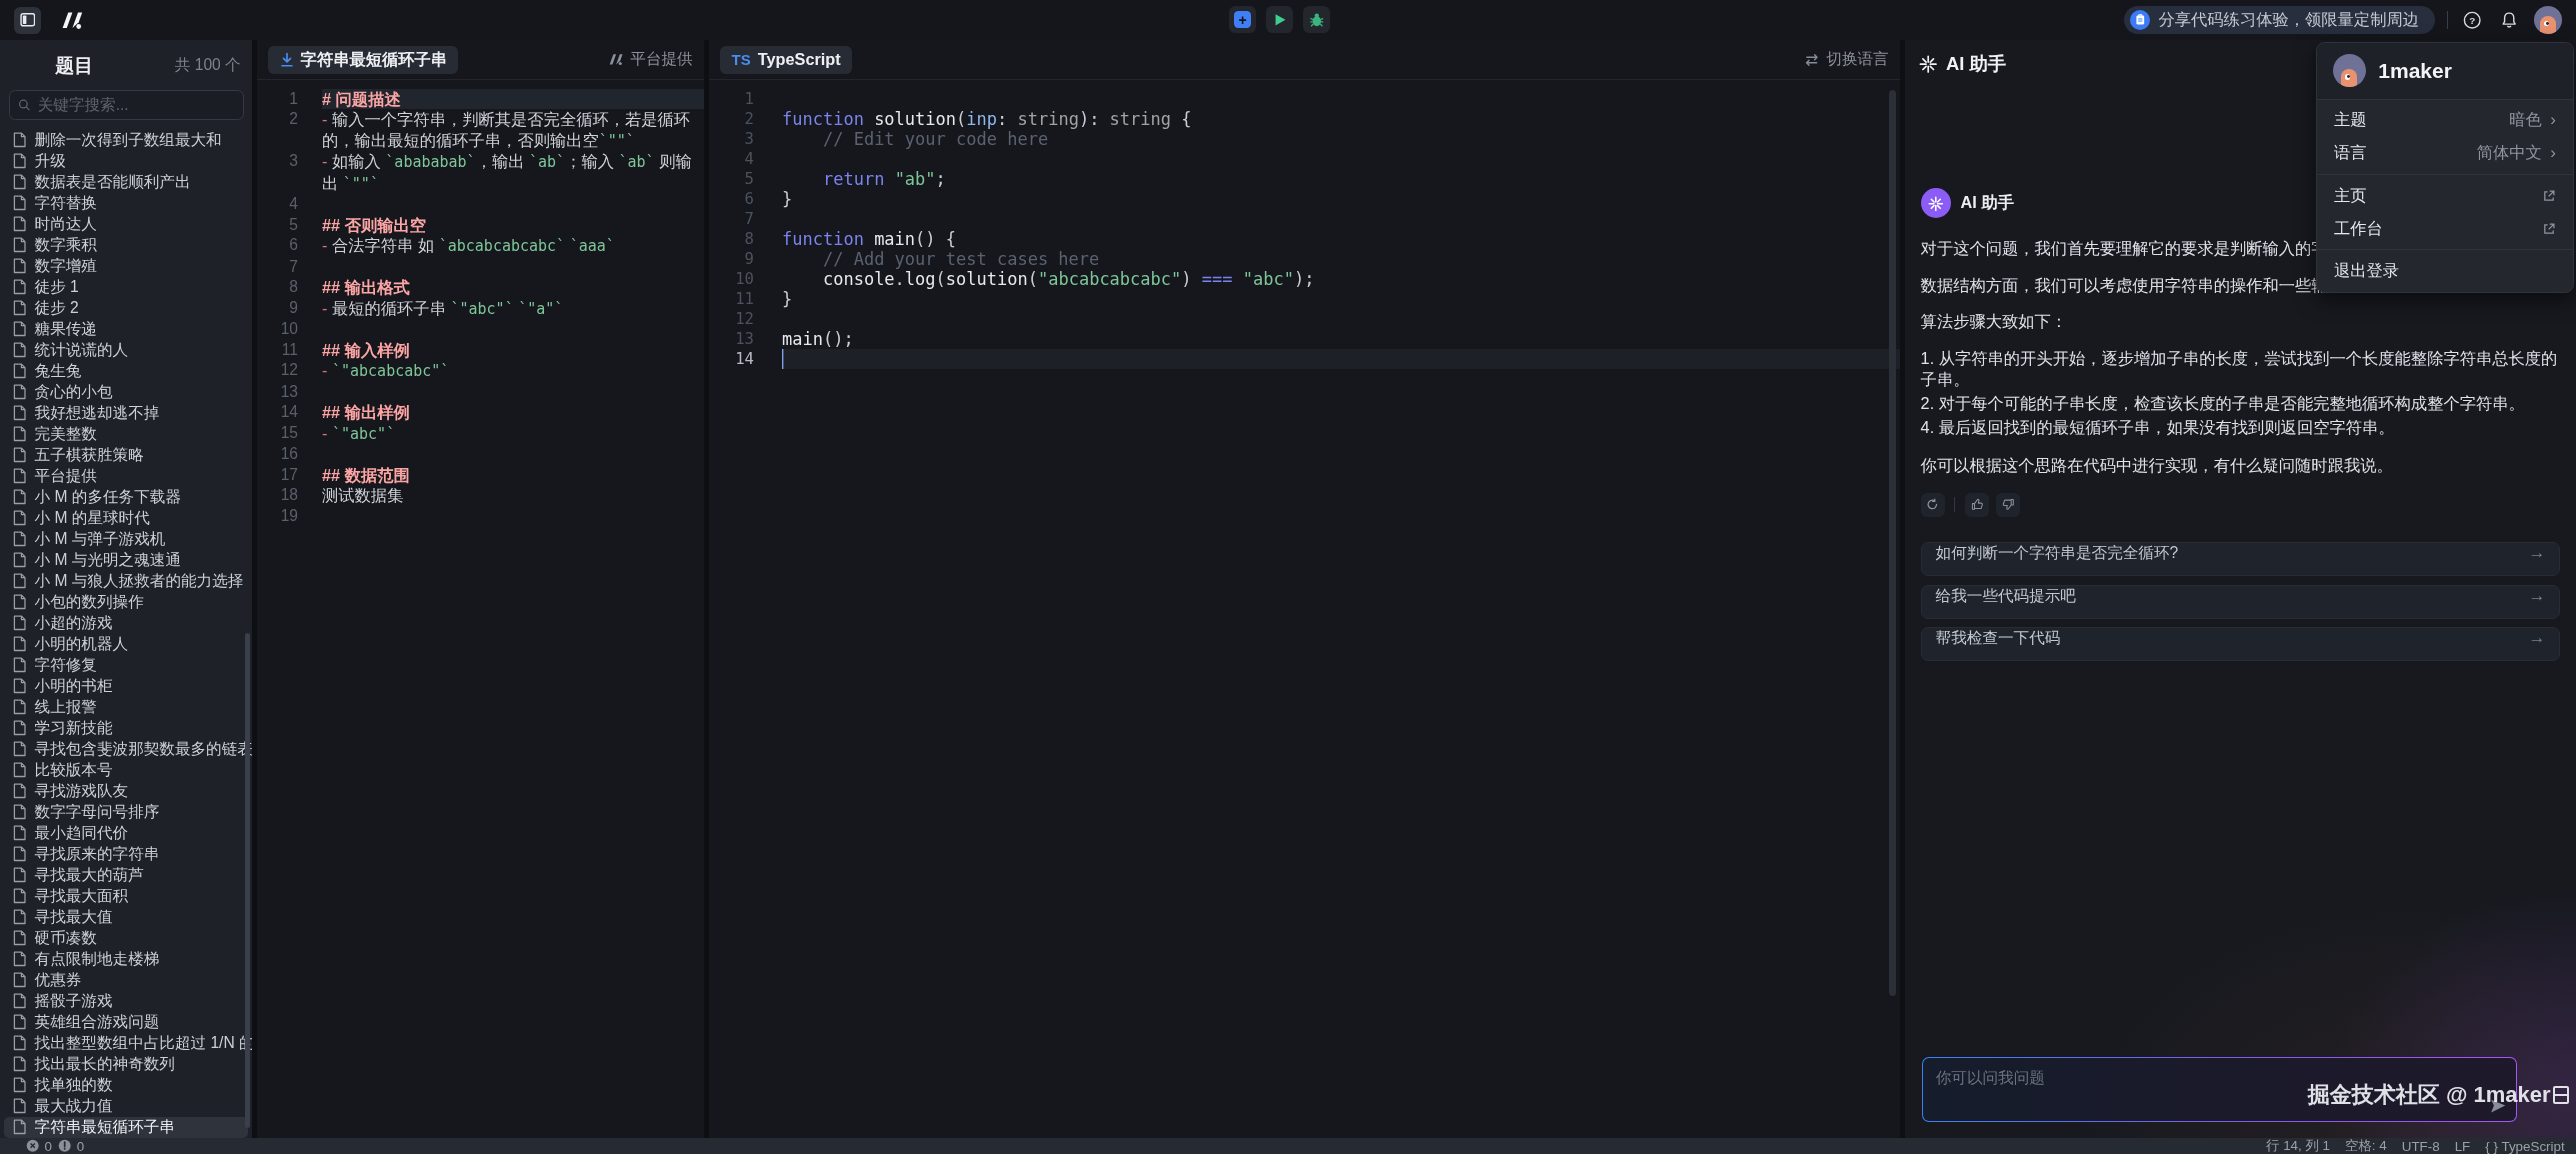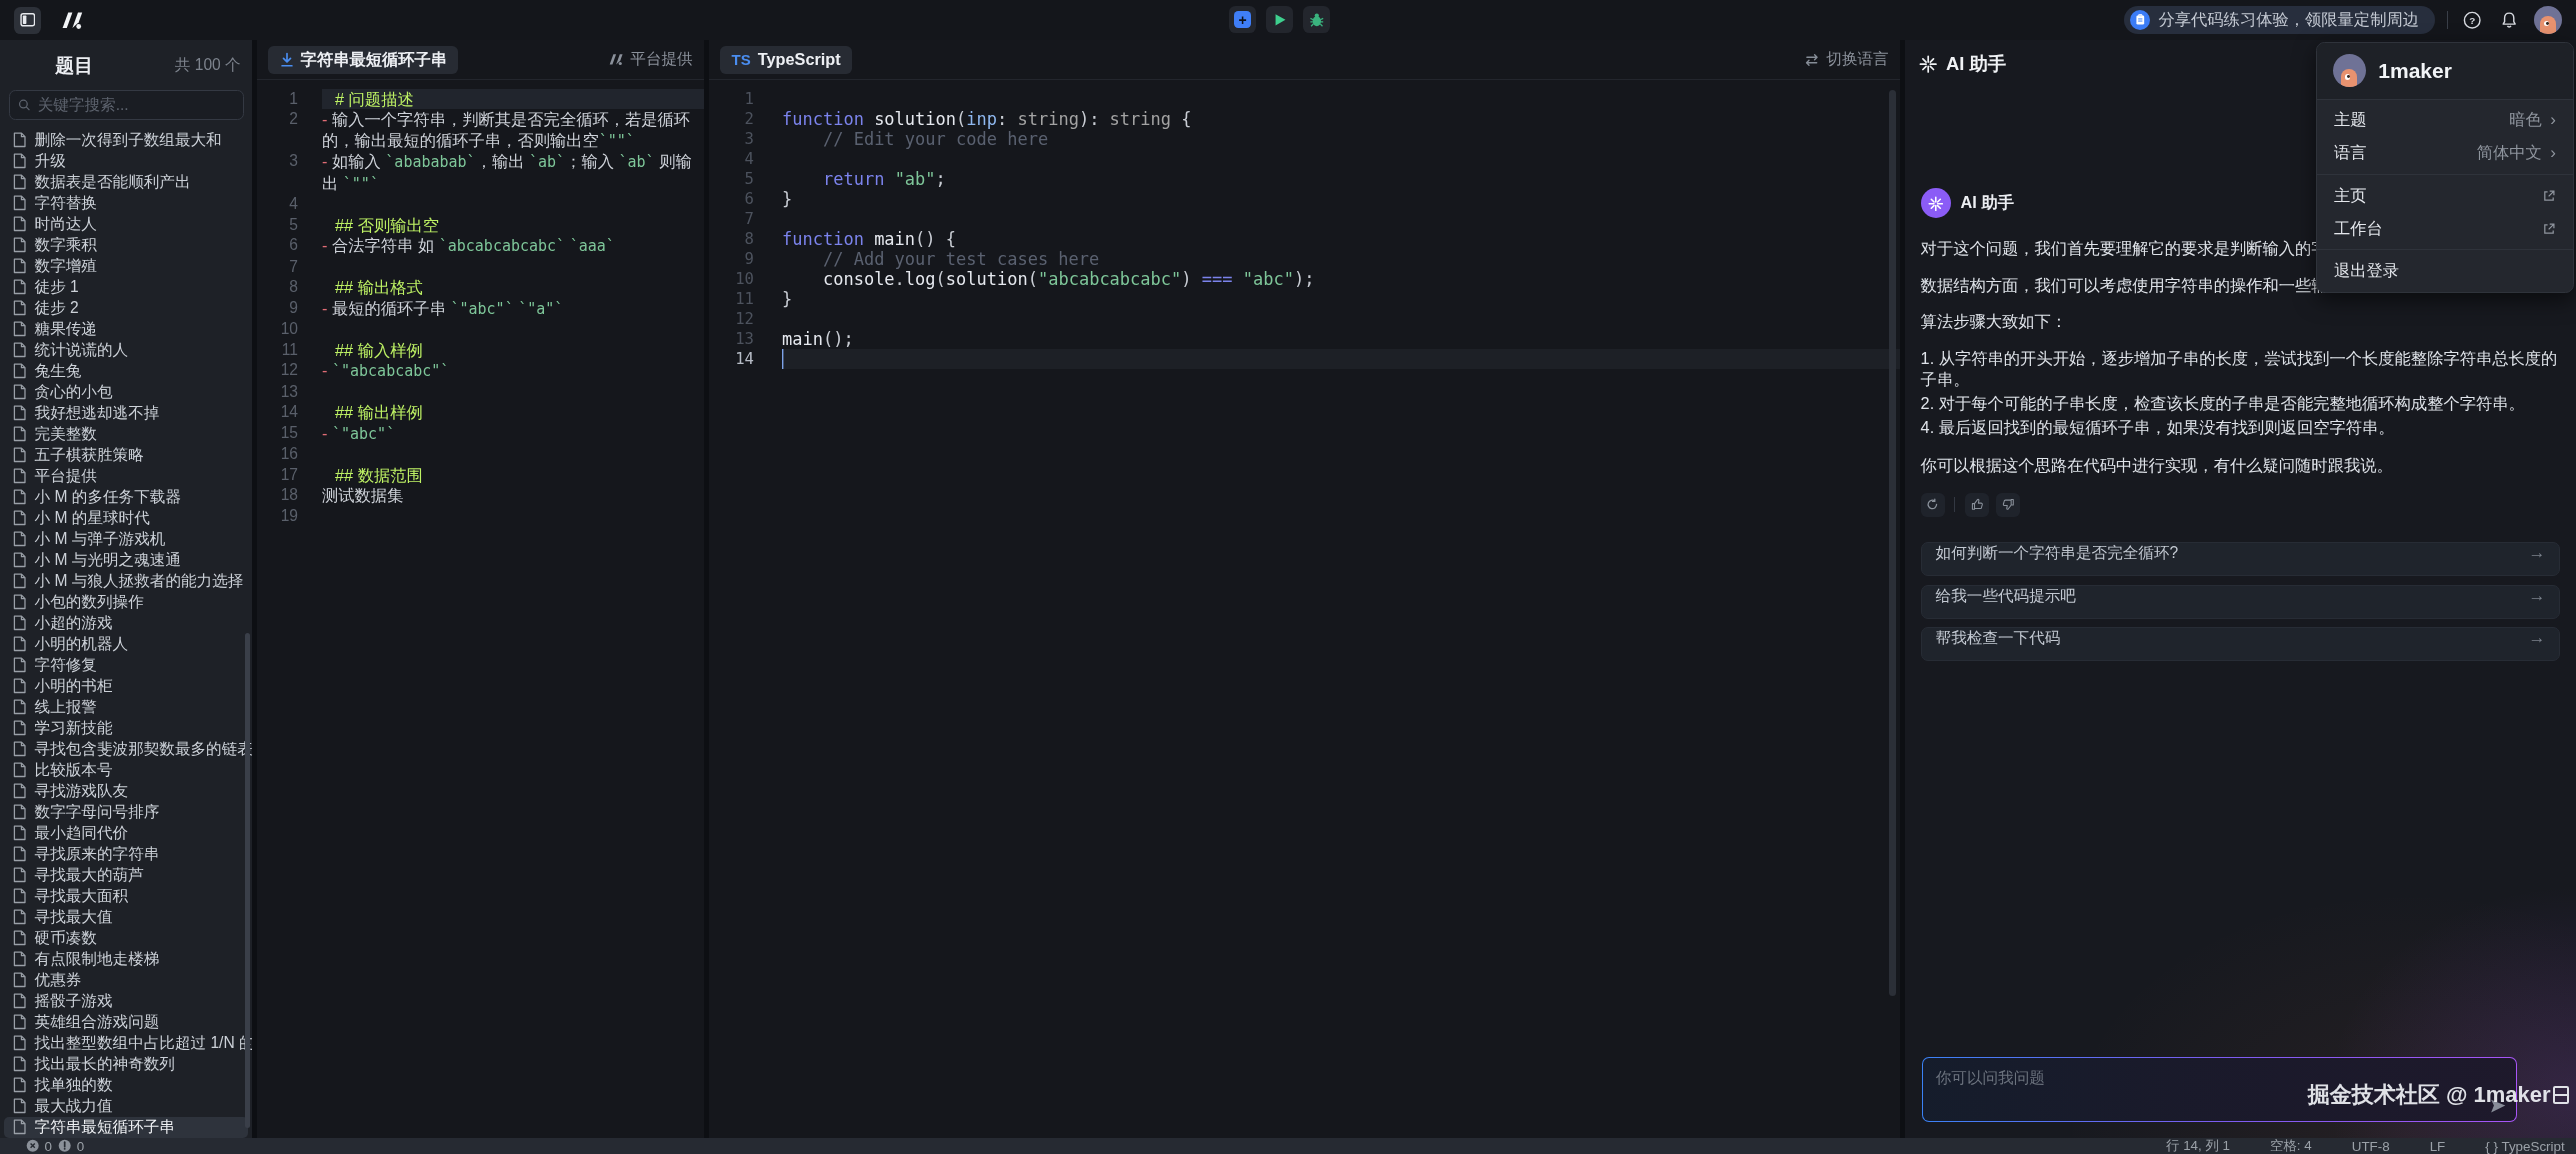--- a/index.html
+++ b/index.html
@@ -60,21 +60,21 @@
     gap:7px; padding:0 11.3px; font-size:16.3px; font-weight:bold; color:#eef0f4; cursor:pointer; }
   .p-side { display:flex; align-items:center; gap:6.4px; color:#8b919b; font-size:15.6px; cursor:pointer; }
 
   
   .problem { width:447px; }
   .doc { padding:8.5px 0 0 0; font-size:16.3px; line-height:20.5px; }
   .dline { display:flex; }
   .dline .num { width:41px; text-align:right; color:#5a606b; flex:none; font-size:15.6px; }
   .dline .txt { margin-left:24px; padding-right:10px; flex:1; color:#ced2d9; word-break:break-all; }
   .dline.hl .txt { background:#21252d; }
-  .s-head { color:#bef264; font-weight:normal;margin-left:13px; }
+  .s-head { color:#fca5a5; font-weight:bold; }
   .s-dash { color:#e06c75; }
   .s-code { color:#7ec699; font-family:"DejaVu Sans Mono", monospace; font-size:15px; }
 
   
   .editor { flex:1; }
   .ts-badge { color:#4a8df0; font-weight:bold; font-size:15px; }
   .code { padding:8.5px 0 0 0; font-family:"DejaVu Sans Mono", monospace; font-size:17px; line-height:20px; }
   .cline { display:flex; }
   .cline .num { width:45px; text-align:right; color:#4c525d; flex:none;
     font-family:"DejaVu Sans Mono", monospace; font-size:15.6px; }
@@ -139,21 +139,21 @@
     padding:0 17px; font-size:16.3px; color:#e4e7ec; cursor:pointer; }
   .dd-row .val { color:#8f959e; display:flex; align-items:center; gap:8.5px; }
   .dd-sec { padding:4.2px 0; border-bottom:0.7px solid #2f333b; }
   .dd-sec:last-child { border-bottom:none; }
   .chev { color:#8f959e; font-size:17px; }
 
   
   .statusbar { height:16.3px; background:#262a32; display:flex; align-items:center; padding:0 11.3px 0 25.5px;
     font-size:13.4px; color:#9ba1a8; gap:7px; }
   .st-left { display:flex; align-items:center; gap:5.7px; }
-  .st-right { margin-left:auto; display:flex; align-items:center; gap:40px; }
+  .st-right { margin-left:auto; display:flex; align-items:center; gap:15px; }
   svg { display:block; }
 </style>
 </head>
 <body>
 
 <div class="topbar">
   <div class="tb-toggle">
     <svg width="15.6" height="15.6" viewBox="0 0 22 22">
       <rect x="1.5" y="2.5" width="19" height="17" rx="3" fill="none" stroke="#e8eaee" stroke-width="2"></rect>
       <rect x="4" y="5" width="5" height="12" rx="1" fill="#e8eaee"></rect>

